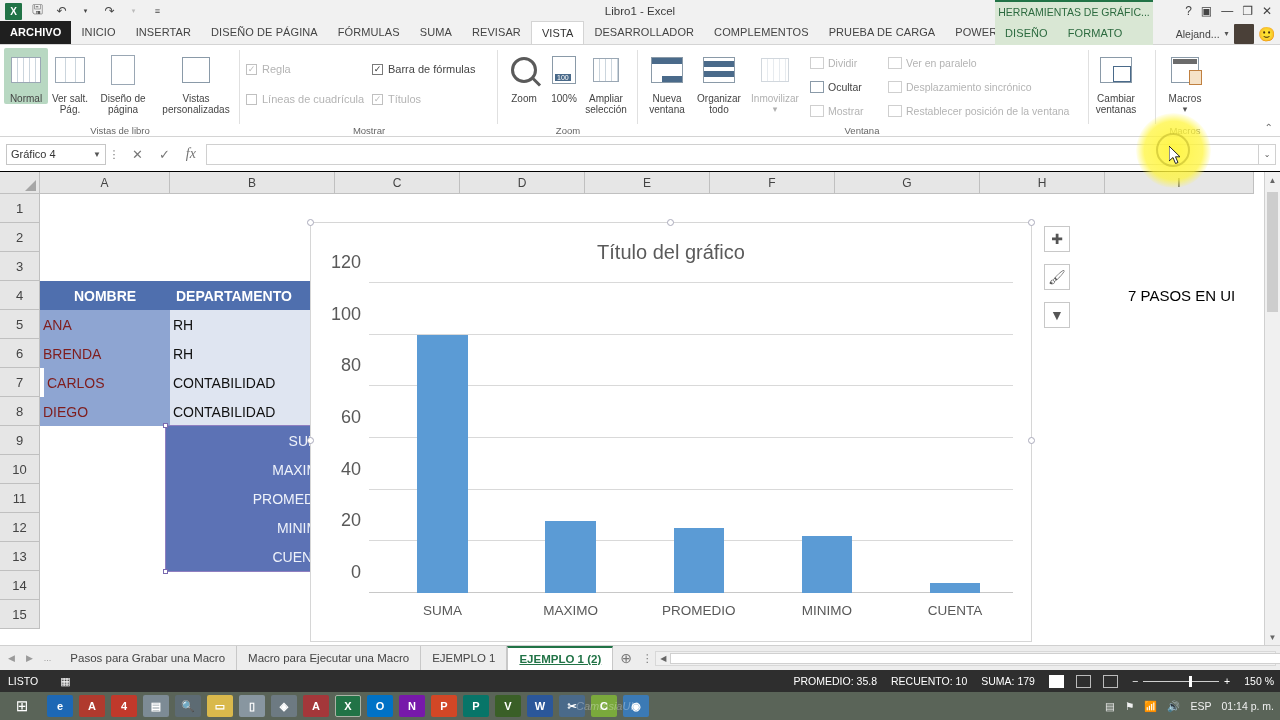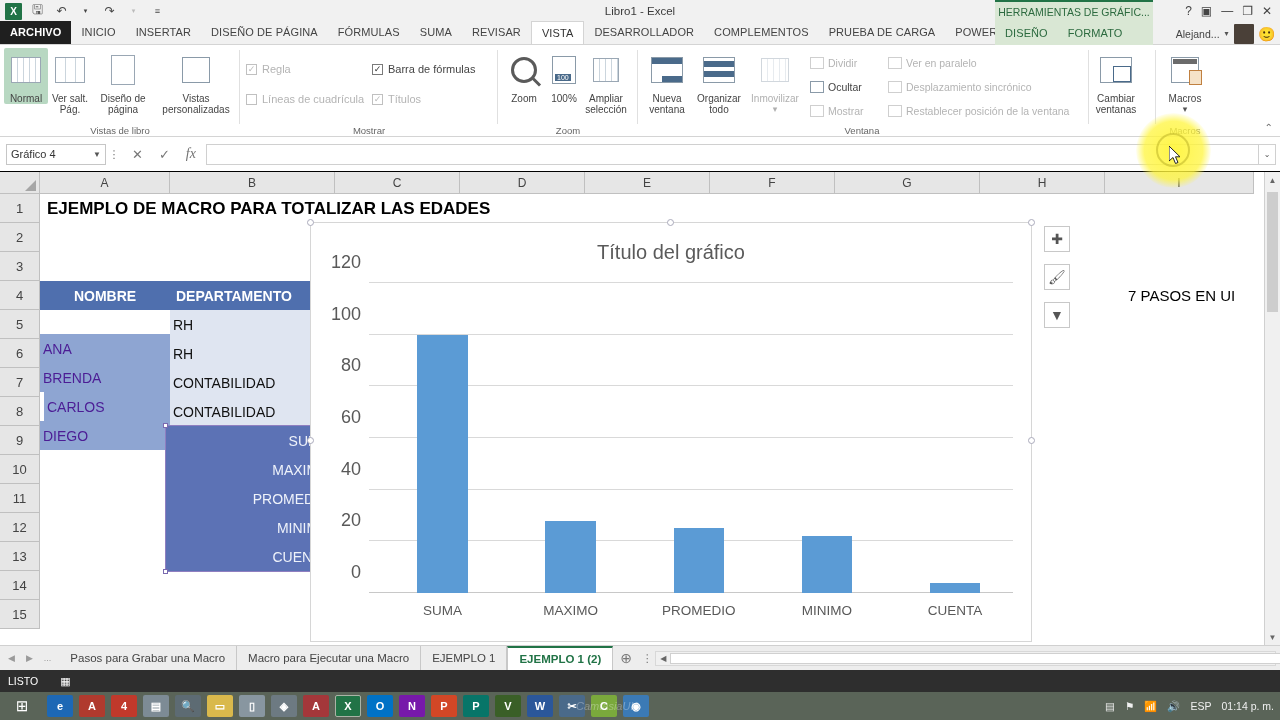--- a/index.html
+++ b/index.html
@@ -169,21 +169,21 @@
     border-bottom: 1px solid #c0c0c0;
     display:flex; align-items:center; justify-content:center;
     font-size: 13px; color: #444;
   }
   .cells { position: absolute; left: 40px; top: 22px; right: 0; bottom: 0; }
   .cell {
     position: absolute; display: flex; align-items: center;
     font-size: 14px; color: #000; padding: 0 3px; overflow: hidden; white-space: nowrap;
   }
   .hrow { background: #4f6fae; color: #fff; font-weight: bold; justify-content: center; }
-  .dcellA { background: #8ea5d2; color: #4c1d95; margin-top: 24px; }
+  .dcellA { background: #8ea5d2; color: #7f1d1d; }
   .dcellB { background: #dfe5f1; color: #111; }
   .selblock { position: absolute; background: #5c72b5; }
   .selcell { color: #eef2fa; justify-content: flex-end; padding-right: 6px; }
   .selborder {
     position: absolute; border: 1px solid #8f7fc0; pointer-events: none;
   }
   .handle { position: absolute; width: 5px; height: 5px; background: #fff; border: 1px solid #7a6ab0; }
   .title-cell { font-size: 17px; font-weight: bold; color: #000; }
 
   
@@ -229,21 +229,21 @@
     position: absolute; left: 0; top: 645px; width: 1280px; height: 25px;
     background: #ededed; border-top: 1px solid #d0d0d0; display: flex; align-items: center;
   }
   .navarrows { display: flex; align-items: center; gap: 11px; padding: 0 8px; font-size: 9px; color: #9a9a9a; }
   .sheettab {
     font-size: 11.5px; color: #444; padding: 0 11px; height: 25px;
     display: flex; align-items: center; border-right: 1px solid #c8c8c8;
   }
   .sheettab.active {
     background: #fff; color: #217346; font-weight: bold;
-    border: 1px solid #c8c8c8; border-bottom: none; border-top: 2px solid #217346;
+    border: 1px solid #c8c8c8; border-bottom: none; border-top: 2px solid #217346; text-decoration: underline;
   }
   .addsheet { width: 26px; display:flex; align-items:center; justify-content:center;
     font-size: 14px; color: #777; }
   .hdots { width: 16px; text-align:center; font-size: 11px; color: #777; }
   .hsb { flex: 1; height: 15px; background: #f0f0f0; border: 1px solid #d8d8d8;
     margin-right: 4px; display: flex; align-items: center; position: relative; }
   .hsb-ar { width: 14px; text-align:center; font-size: 8px; color:#666; }
   .hsb-thumb { position: absolute; left: 14px; width: 680px; top: 1px; bottom: 1px; background: #fff;
     border: 1px solid #d0d0d0; }
 
@@ -547,21 +547,20 @@
       <div class="rowcell" style="height:29px;">10</div>
       <div class="rowcell" style="height:29px;">11</div>
       <div class="rowcell" style="height:29px;">12</div>
       <div class="rowcell" style="height:29px;">13</div>
       <div class="rowcell" style="height:29px;">14</div>
       <div class="rowcell" style="height:29px;">15</div>
     </div>
 
     <div class="cells">
 
-      <div class="cell title-cell" style="left:4px; top:1px; width:620px; height:27px;">EJEMPLO DE MACRO PARA TOTALIZAR LAS EDADES</div>
 
       <div class="cell hrow" style="left:0px; top:87px; width:130px; height:29px;">NOMBRE</div>
       <div class="cell hrow" style="left:130px; top:87px; width:165px; height:29px; justify-content:flex-start; padding-left:6px;">DEPARTAMENTO</div>
 
       <div class="cell dcellA" style="left:0px; top:116px; width:130px; height:29px;">ANA</div>
       <div class="cell dcellB" style="left:130px; top:116px; width:165px; height:29px;">RH</div>
 
       <div class="cell dcellA" style="left:0px; top:145px; width:130px; height:29px;">BRENDA</div>
       <div class="cell dcellB" style="left:130px; top:145px; width:165px; height:29px;">RH</div>
 
@@ -656,20 +655,38 @@
       <div class="hsb-ar">◀</div>
       <div class="hsb-thumb"></div>
       <div class="hsb-ar" style="margin-left:auto;">▶</div>
     </div>
   </div>
 
   <div class="statusbar">
     <div class="st-left">
       <span>LISTO</span>
       <span style="font-size:11px;">▦</span>
+    </div>
+    <div class="st-right">
+      <span>PROMEDIO: 35.8</span>
+      <span>RECUENTO: 10</span>
+      <span>SUMA: 179</span>
+      <span class="view-btns">
+        <span class="vb on"></span>
+        <span class="vb"></span>
+        <span class="vb"></span>
+      </span>
+      <span class="zoomslider">
+        <span>−</span>
+        <span class="zs-line">
+            <span class="zs-knob"></span>
+          </span>
+        <span>+</span>
+      </span>
+      <span>150 %</span>
     </div>
   </div>
 
   <div class="taskbar">
     <div class="tb-start">
       <span style="color:#fff;font-size:15px;">⊞</span>
     </div>
     <div class="tb-ico" style="background:#1d68b5;">e</div>
     <div class="tb-ico" style="background:#b03a2e;">A</div>
     <div class="tb-ico" style="background:#c0392b;">4</div>

